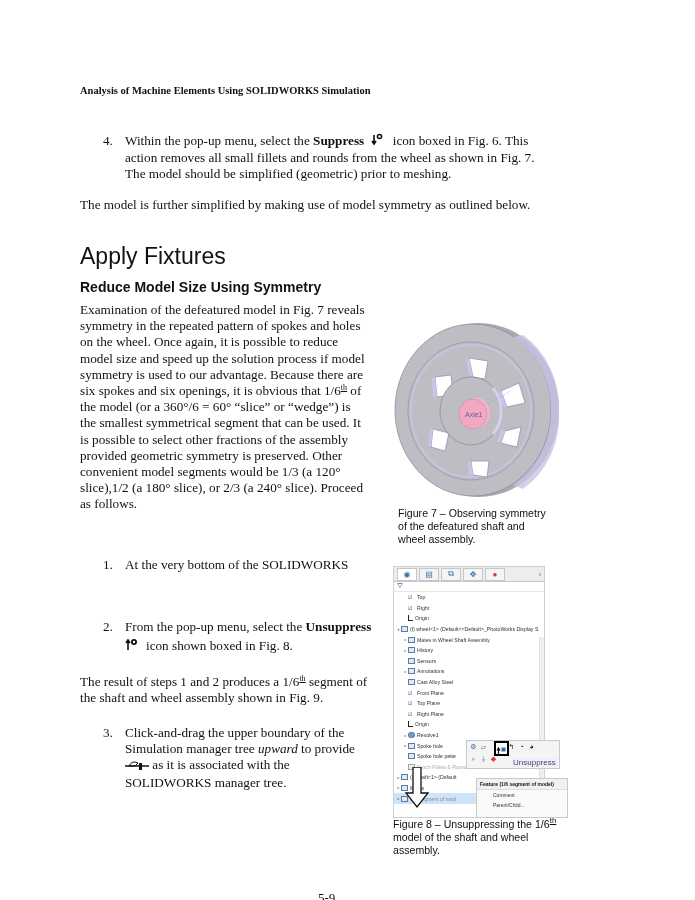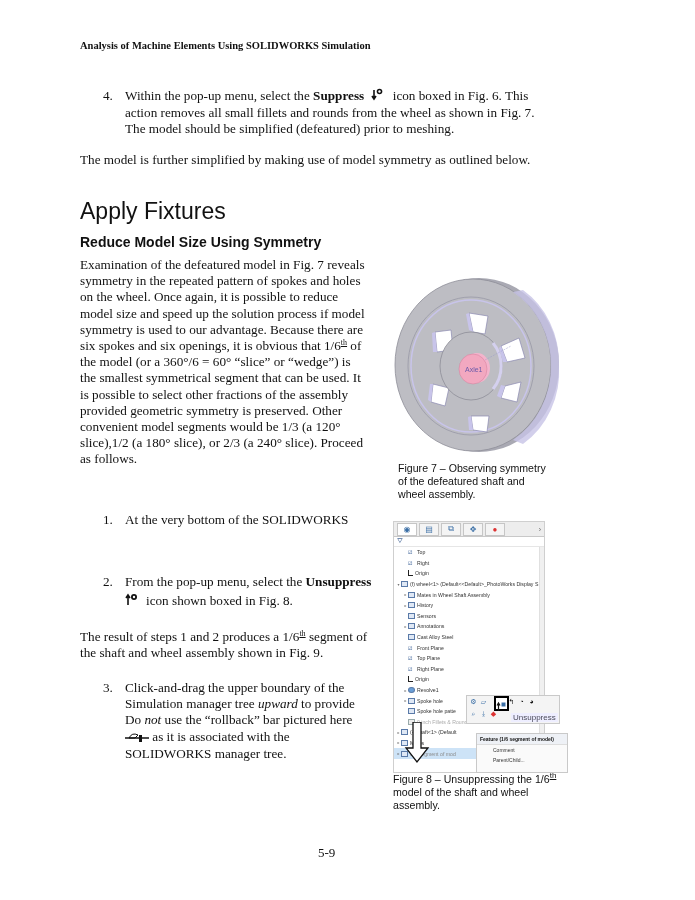--- a/index.html
+++ b/index.html
@@ -1,19 +1,19 @@
 <!DOCTYPE html>
 <html><head>
   <meta charset="utf-8">
   <style>
     html, body { margin: 0; padding: 0; background: #ffffff; }
     body { width: 695px; height: 900px; position: relative; overflow: hidden; color: #111; }
     .serif { font-family: "Liberation Serif", "DejaVu Serif", serif; }
     .sans { font-family: "Liberation Sans", "DejaVu Sans", sans-serif; }
-    .abs { position: absolute; }
+    .abs { position: absolute; margin-top: 45px; }
     .running-head { left: 80px; top: 40px; font-size: 10.5px; font-weight: bold; }
     .body-text { font-size: 13.2px; line-height: 16.2px; }
     .step { display: flex; }
     .step .num { width: 22px; flex: none; }
     .step .txt { flex: 1; }
     .h1 { left: 80px; top: 198px; font-size: 23px; font-weight: normal; }
     .h2 { left: 80px; top: 234px; font-size: 14px; font-weight: bold; }
     .caption { font-size: 10.6px; line-height: 13px; font-weight: normal; }
     sup { font-size: 8px; line-height: 0; text-decoration: underline; }
     .inline-icon { display: inline-block; vertical-align: -1px; }
@@ -57,21 +57,21 @@
         <span>Within the pop-up menu, select the </span><b>Suppress</b>
         <span class="inline-icon" style="margin:0 6px 0 4px;">
           <svg width="12" height="13" viewBox="0 0 12 13">
               <path d="M3 2 L3 10 M1 8 L3 11 L5 8" stroke="#111" stroke-width="1.6" fill="none"></path>
               <circle cx="8.5" cy="3.5" r="2.8" fill="#111"></circle>
               <circle cx="8.5" cy="3.5" r="1.2" fill="#fff"></circle>
             </svg>
         </span><span> icon boxed in Fig. 6.  This</span>
       </div>
       <div>action removes all small fillets and rounds from the wheel as shown in Fig. 7.</div>
-      <div>The model should be simplified (defeatured) prior to meshing.</div>
+      <div>The model should be simplified (geometric) prior to meshing.</div>
     </div>
   </div>
 </div>
 
 <div class="abs serif body-text" style="left:80px; top:152px;">The model is further simplified by making use of model symmetry as outlined below.</div>
 
 <div class="abs sans h1">Apply Fixtures</div>
 <div class="abs sans h2">Reduce Model Size Using Symmetry</div>
 
 <div class="abs serif body-text" style="left:80px; top:257px; width:310px;">
@@ -159,21 +159,20 @@
   <div><span>The result of steps 1 and 2 produces a 1/6</span><sup>th</sup><span> segment of</span></div>
   <div>the shaft and wheel assembly shown in Fig. 9.</div>
 </div>
 
 <div class="abs serif body-text" style="left:103px; top:680px; width:290px;">
   <div class="step">
     <span class="num">3.</span>
     <div class="txt">
       <div>Click-and-drag the upper boundary of the</div>
       <div><span>Simulation manager tree </span><i>upward</i><span> to provide</span></div>
-      <div><span>Do </span><i>not</i><span> use the “rollback” bar pictured here</span></div>
       <div>
         <span class="inline-icon">
           <svg width="24" height="10" viewBox="0 0 24 10">
               <line x1="0" y1="6" x2="24" y2="6" stroke="#111" stroke-width="1.5"></line>
               <path d="M4 6 Q7 0 13 3 L10 6Z" fill="none" stroke="#111" stroke-width="1"></path>
               <rect x="14" y="3" width="3" height="7" fill="#111"></rect>
             </svg>
         </span><span> as it is associated with the</span>
       </div>
       <div>SOLIDWORKS manager tree.</div>

